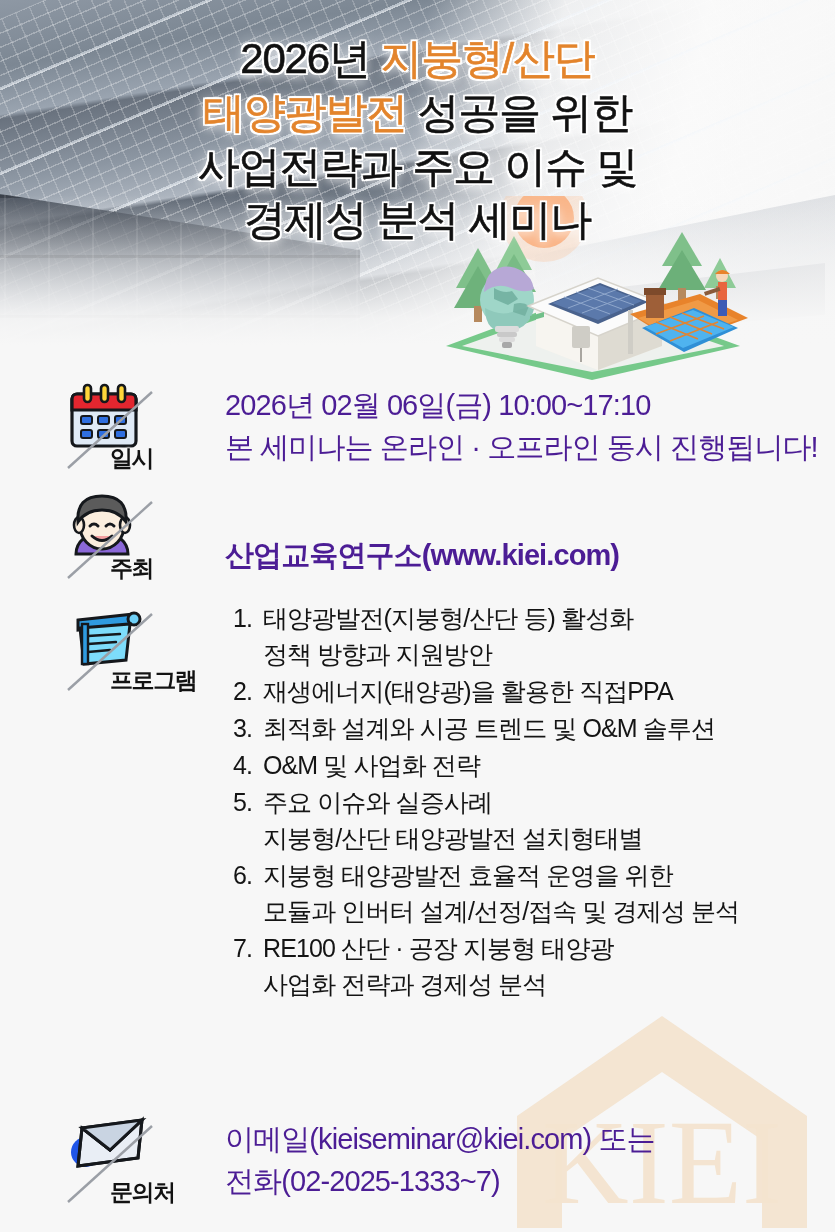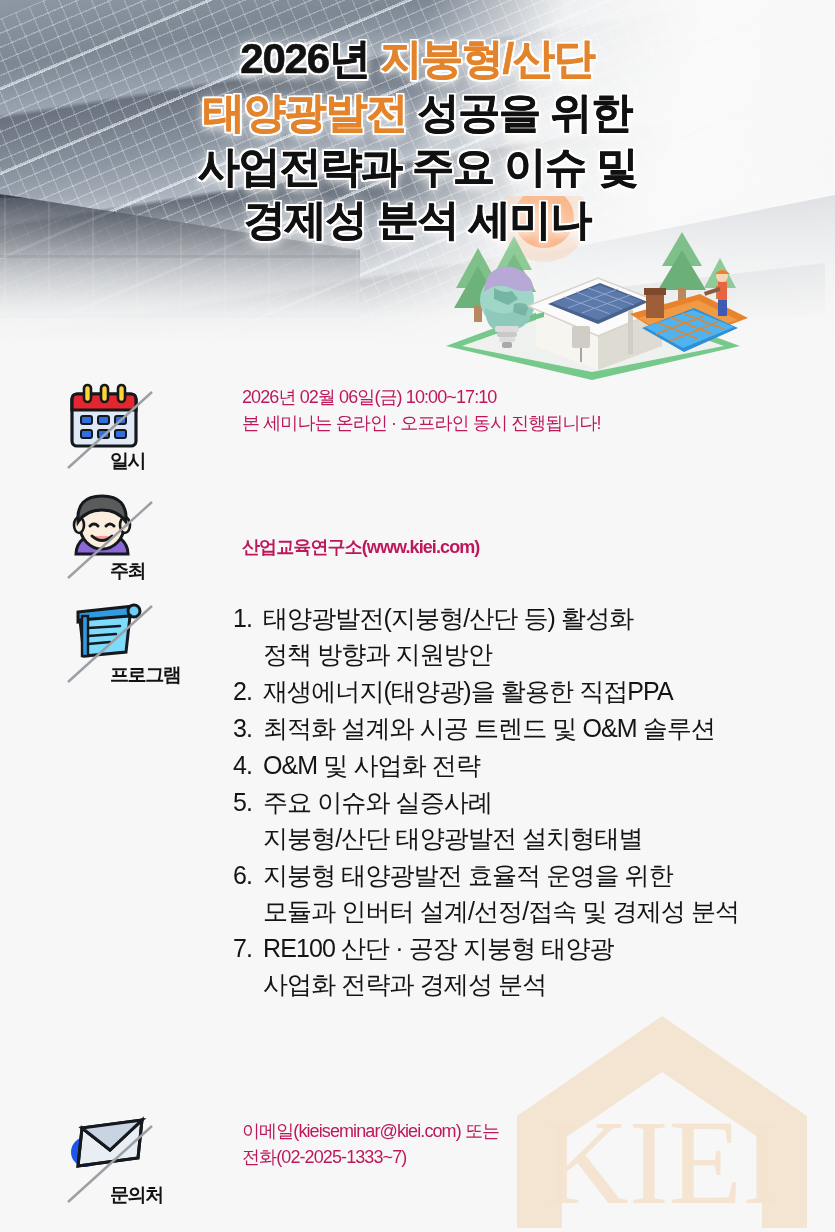--- a/index.html
+++ b/index.html
@@ -88,21 +88,21 @@
     background: linear-gradient(270deg, rgba(247,247,247,0.55) 0%, rgba(247,247,247,0.0) 100%);
   }
 
   
   #title {
     position: absolute;
     left: 0; top: 32px;
     width: 835px;
     text-align: center;
     z-index: 7;
-    font-weight: bold;
+    font-weight: normal;
     font-size: 42px;
     line-height: 1.28;
     letter-spacing: -1.2px;
     color: #111111;
     -webkit-text-stroke: 0.6px #111111;
     text-shadow:
        0  2px 0 #ffffff, 0 -2px 0 #ffffff, 2px 0 0 #ffffff, -2px 0 0 #ffffff,
        2px 2px 0 #ffffff, -2px 2px 0 #ffffff, 2px -2px 0 #ffffff, -2px -2px 0 #ffffff,
        0 4px 9px rgba(255,255,255,0.95), 0 0 16px rgba(255,255,255,0.85);
     white-space: nowrap;
@@ -140,40 +140,40 @@
   .icon-wrap {
     position: absolute;
     left: 58px;
     width: 150px;
     height: 92px;
   }
   .icon-art { position:absolute; left: 6px; top: 0; width: 84px; height: 70px; }
   .icon-label {
     position: absolute;
     left: 52px; bottom: 0px;
-    font-size: 19px;
+    font-size: 23px;
     font-weight: bold;
     color: #121212;
     letter-spacing: -1.4px;
     white-space: nowrap;
     text-shadow: 0 0 3px #f7f7f7, 0 0 3px #f7f7f7, 1px 1px 0 #f7f7f7, -1px 1px 0 #f7f7f7;
   }
   .slash {
     position: absolute;
     left: 4px; top: 2px;
     width: 96px; height: 90px;
   }
 
   .row-body {
     position: absolute;
-    left: 242px;
+    left: 225px;
     width: 590px;
-    font-size: 18px;
+    font-size: 29px;
     line-height: 1.46;
-    color: #be185d;
+    color: #4c1d95;
     letter-spacing: -0.9px;
   }
   .row-body .bl { display:block; white-space: nowrap; }
 
   
   #prog-list {
     position: absolute;
     left: 233px;
     width: 600px;
     font-size: 25px;
@@ -197,21 +197,21 @@
   
   #row-date   { top: 382px; }
   #row-date   .icon-wrap { top: 0px; }
   #row-date   .row-body  { top: 2px; }
 
   #row-host   { top: 492px; }
   #row-host   .icon-wrap { top: 0px; }
   #row-host   .row-body  { top: 42px; font-weight: bold; }
 
   #row-prog   { top: 596px; }
-  #row-prog   .icon-wrap { top: 0px; text-align: right; }
+  #row-prog   .icon-wrap { top: 8px; text-align: right; }
   #prog-list             { top: 600px; }
 
   #row-contact{ top: 1116px; }
   #row-contact .icon-wrap { top: 0px; }
   #row-contact .row-body  { top: 2px; }
 </style>
 </head>
 <body>
 
 <div id="poster">

